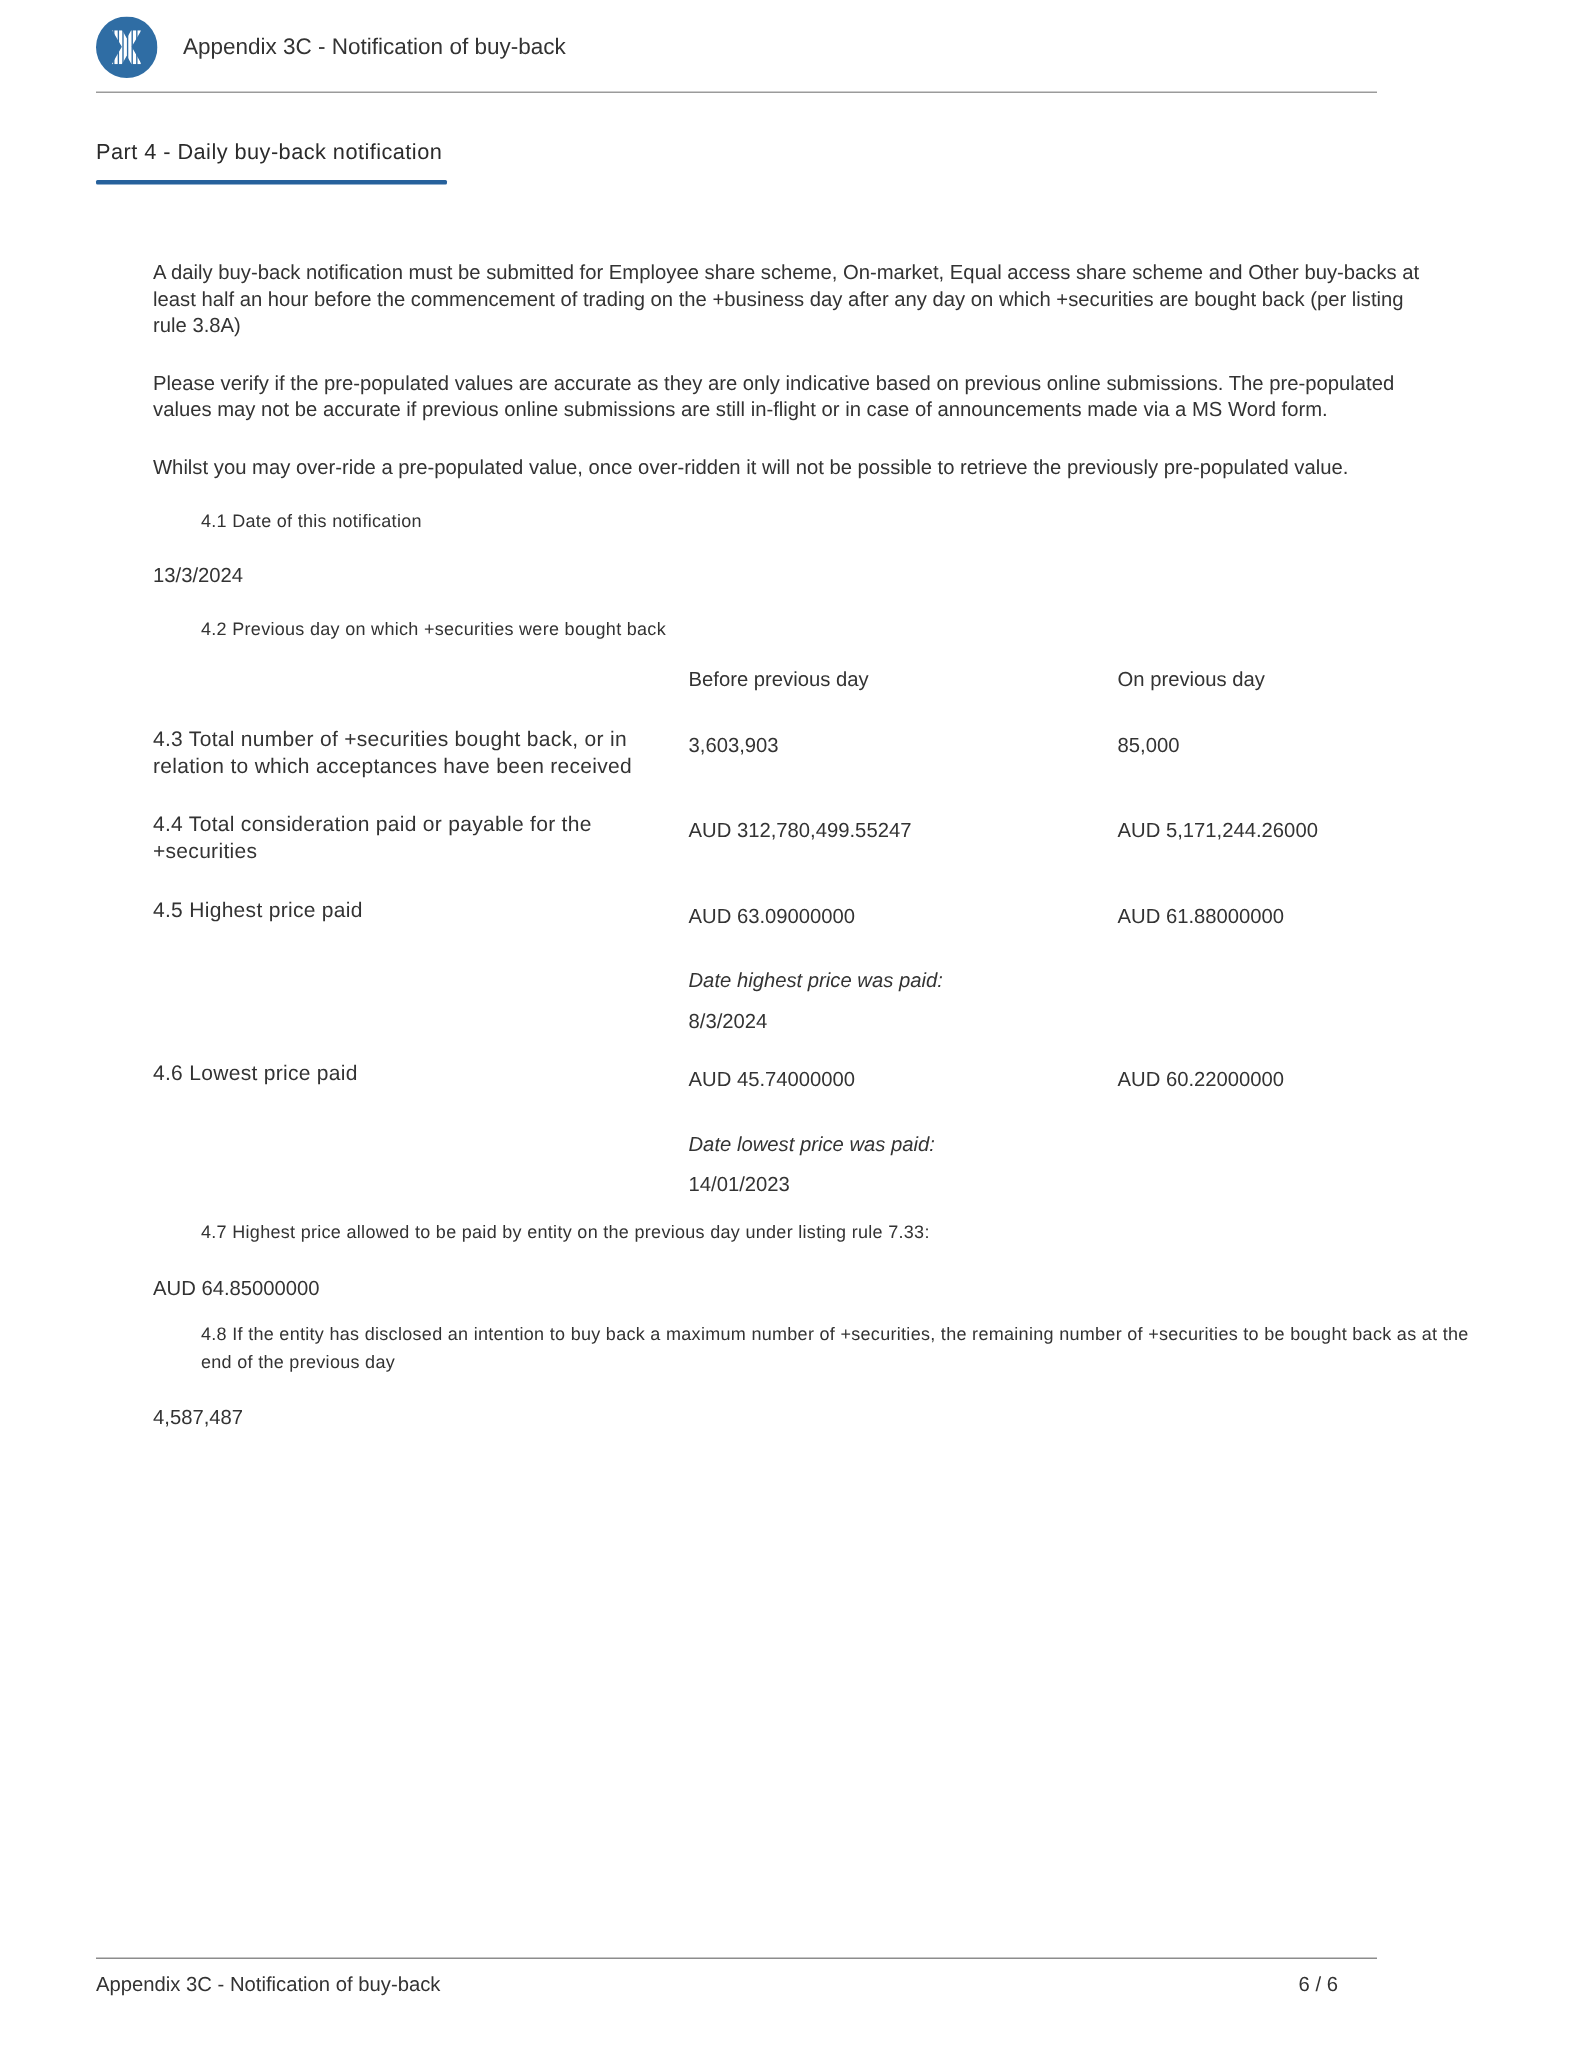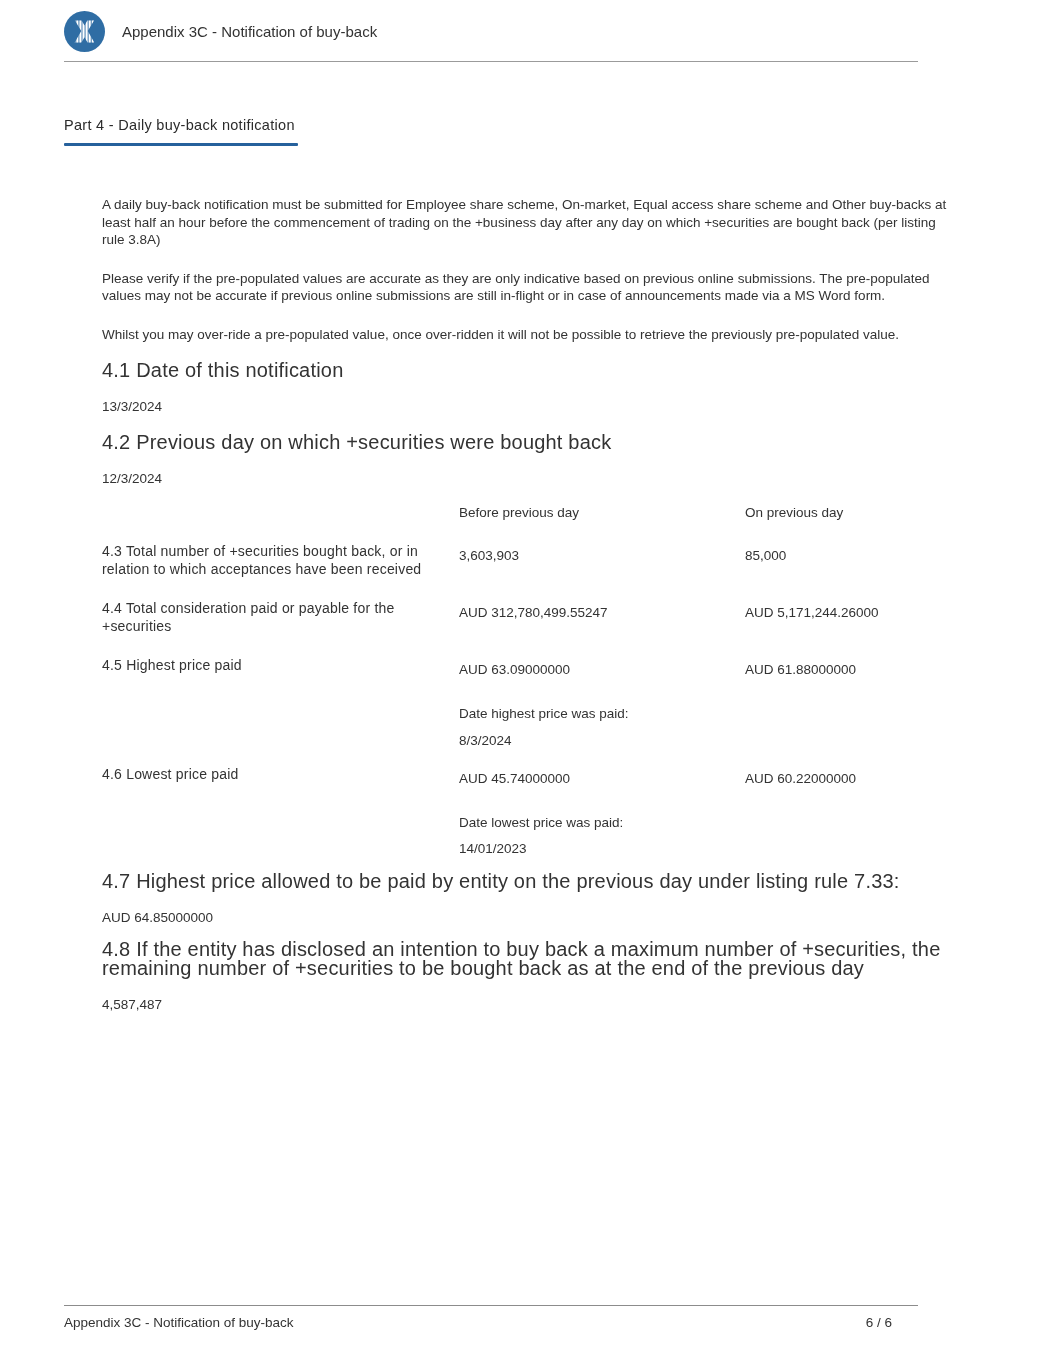--- a/index.html
+++ b/index.html
@@ -24,57 +24,57 @@
     gap: 17px;
     box-sizing: border-box;
     padding-top: 2px;
   }
   .logo { width: 41px; height: 41px; flex: 0 0 auto; }
   .header-title { font-size: 15px; color: #333333; }
 
   
   .content {
     position: absolute;
-    top: 74px; left: 64px;
+    top: 51px; left: 64px;
     width: 926px;
   }
   .part4-heading {
     margin-top: 43px;
     font-size: 14.5px;
     color: #2b2b2b;
     letter-spacing: 0.3px;
   }
   .heading-rule {
     width: 234px;
     height: 3px;
     background: #26619c;
     margin-top: 10px;
     border-radius: 1px;
   }
 
   .body { margin-left: 38px; font-size: 13.5px; line-height: 17.6px; color: #333333; }
   .para { margin: 21px 0 0 0; max-width: 845px; }
   .para.first { margin-top: 50px; }
 
-  .q-label { margin-top: 17px; font-size: 20px; letter-spacing: 0.2px; color: #333333; max-width: 850px; line-height: 18.5px; }
+  .q-label { margin-top: 17px; font-size: 12px; letter-spacing: 0.2px; color: #333333; max-width: 850px; line-height: 18.5px; margin-left: 32px; }
   .q-value { margin-top: 19px; font-size: 13.5px; }
 
   
   .grid {
     margin-top: 16px;
     display: grid;
     grid-template-columns: 357px 286px auto;
     font-size: 13.5px;
   }
   .grid .head { padding-bottom: 21px; font-size: 13.5px; color: #333333; }
   .cell-label { padding-right: 14px; font-size: 14px; letter-spacing: 0.2px; line-height: 18px; }
   .cell-value { padding-top: 5px; }
   .row-space { height: 21px; grid-column: 1 / 4; }
   .row-space-sm { height: 16px; grid-column: 1 / 4; }
-  .date-label { margin-top: 26px; }
+  .date-label { margin-top: 26px; font-style: italic; }
   .date-value { margin-top: 9px; }
 
   
   .footer {
     position: absolute;
     top: 1305px; left: 64px; right: 66px;
     border-top: 1px solid #8c8c8c;
     padding-top: 9px;
     display: flex;
     justify-content: space-between;
@@ -118,21 +118,20 @@
     <div class="body">
 
       <p class="para first">A daily buy-back notification must be submitted for Employee share scheme, On-market, Equal access share scheme and Other buy-backs at least half an hour before the commencement of trading on the +business day after any day on which +securities are bought back (per listing rule 3.8A)</p>
       <p class="para">Please verify if the pre-populated values are accurate as they are only indicative based on previous online submissions. The pre-populated values may not be accurate if previous online submissions are still in-flight or in case of announcements made via a MS Word form.</p>
       <p class="para">Whilst you may over-ride a pre-populated value, once over-ridden it will not be possible to retrieve the previously pre-populated value.</p>
 
       <div class="q-label">4.1 Date of this notification</div>
       <div class="q-value">13/3/2024</div>
 
       <div class="q-label">4.2 Previous day on which +securities were bought back</div>
-      <div class="q-value">12/3/2024</div>
 
       <div class="grid">
         <div class="head"></div>
         <div class="head">Before previous day</div>
         <div class="head">On previous day</div>
 
         <div class="cell-label">4.3 Total number of +securities bought back, or in relation to which acceptances have been received</div>
         <div class="cell-value">3,603,903</div>
         <div class="cell-value">85,000</div>
         <div class="row-space"></div>

